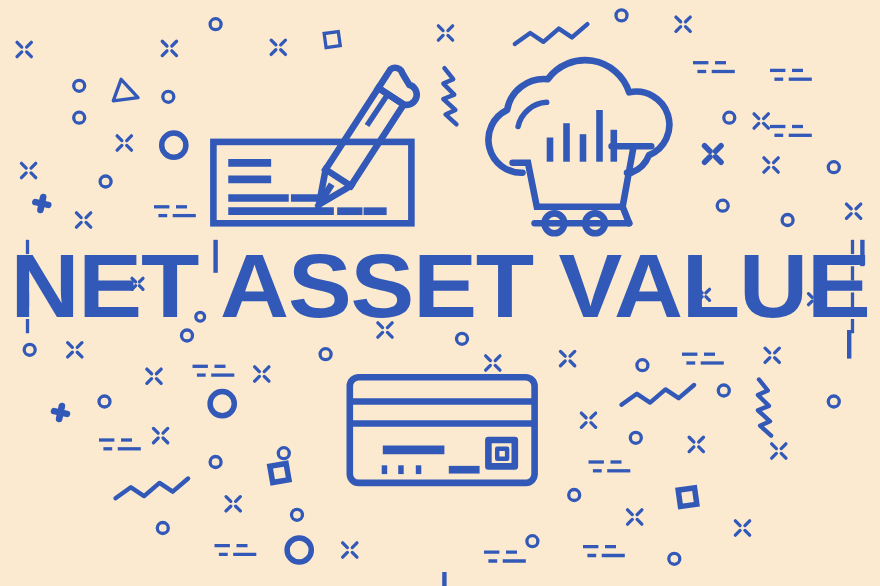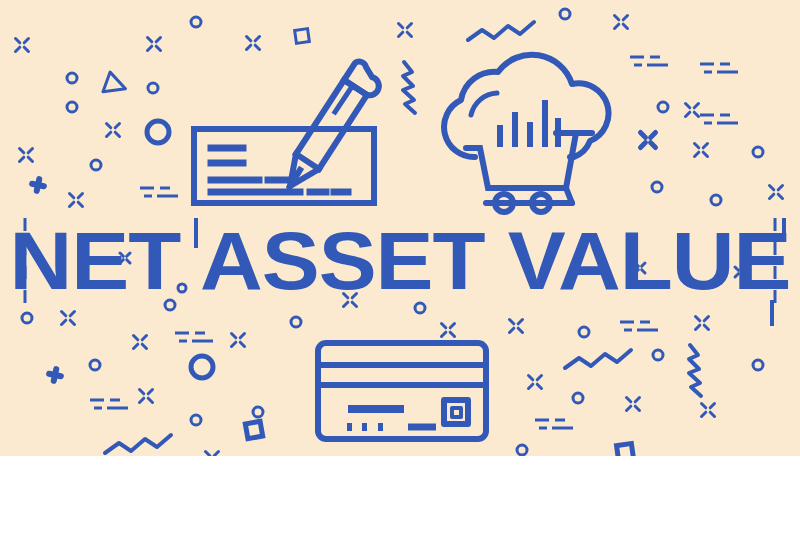--- a/index.html
+++ b/index.html
@@ -7,21 +7,21 @@
     margin: 0;
     padding: 0;
     background: #ffffff;
   }
   body {
     font-family: "Liberation Sans", sans-serif;
   }
   #poster {
     position: relative;
     width: 800px;
-    height: 456px;
+    height: 533px;
     overflow: hidden;
     background: #fbead0;
   }
   #poster svg.layer {
     position: absolute;
     left: 0;
     top: 0;
     width: 800px;
     height: 533px;
     display: block;

